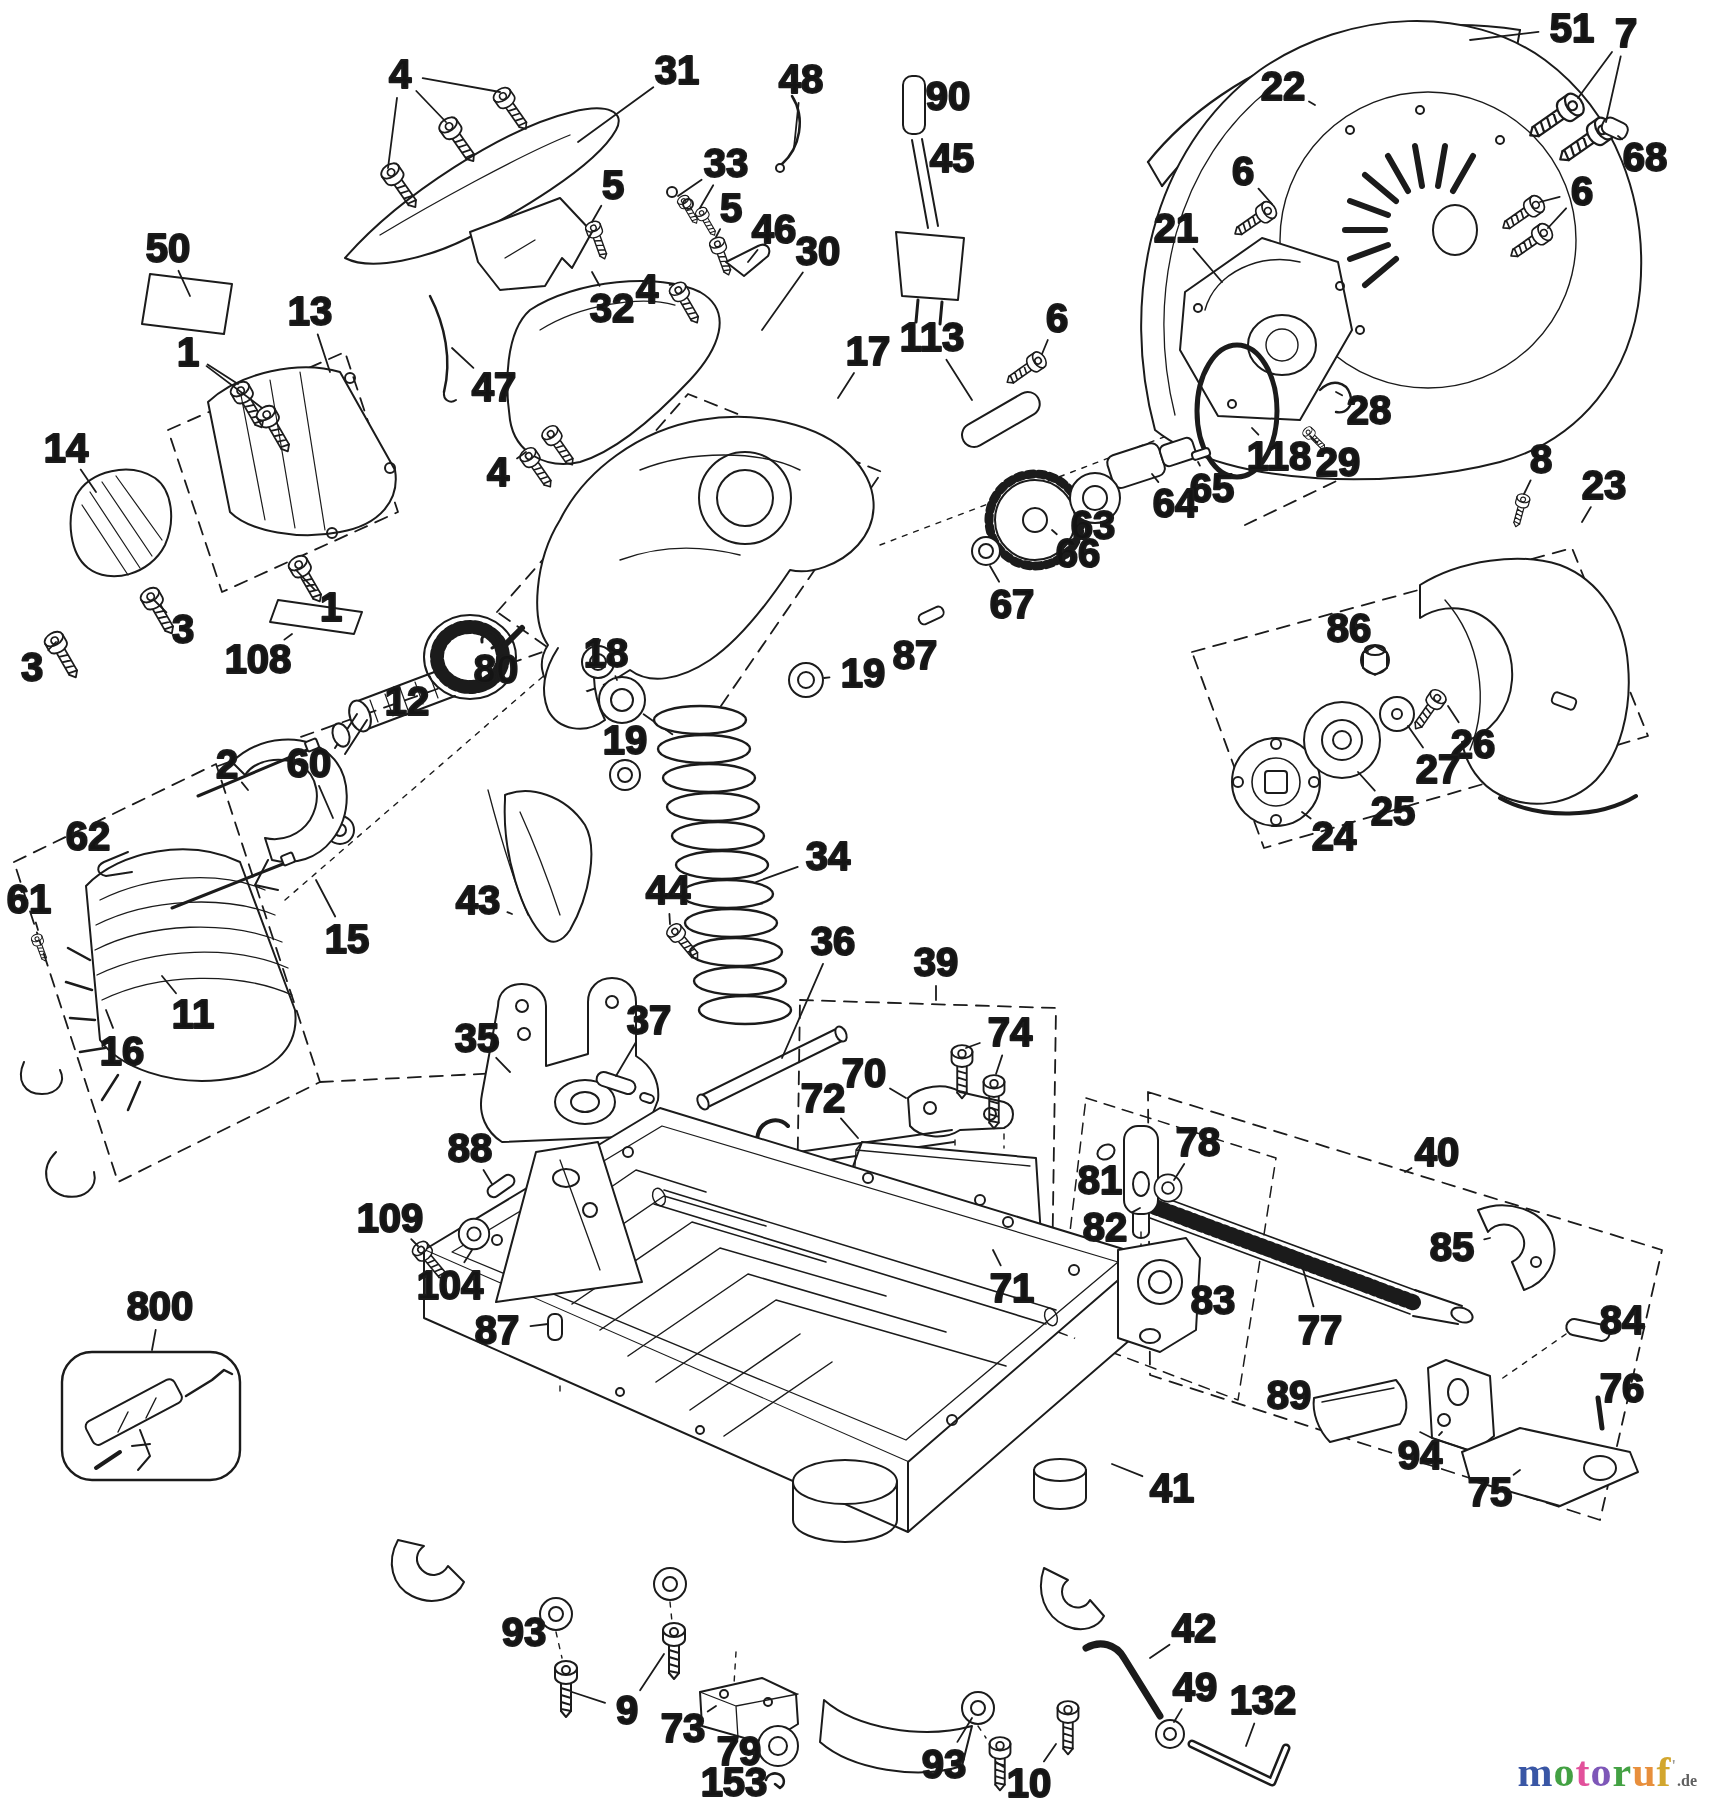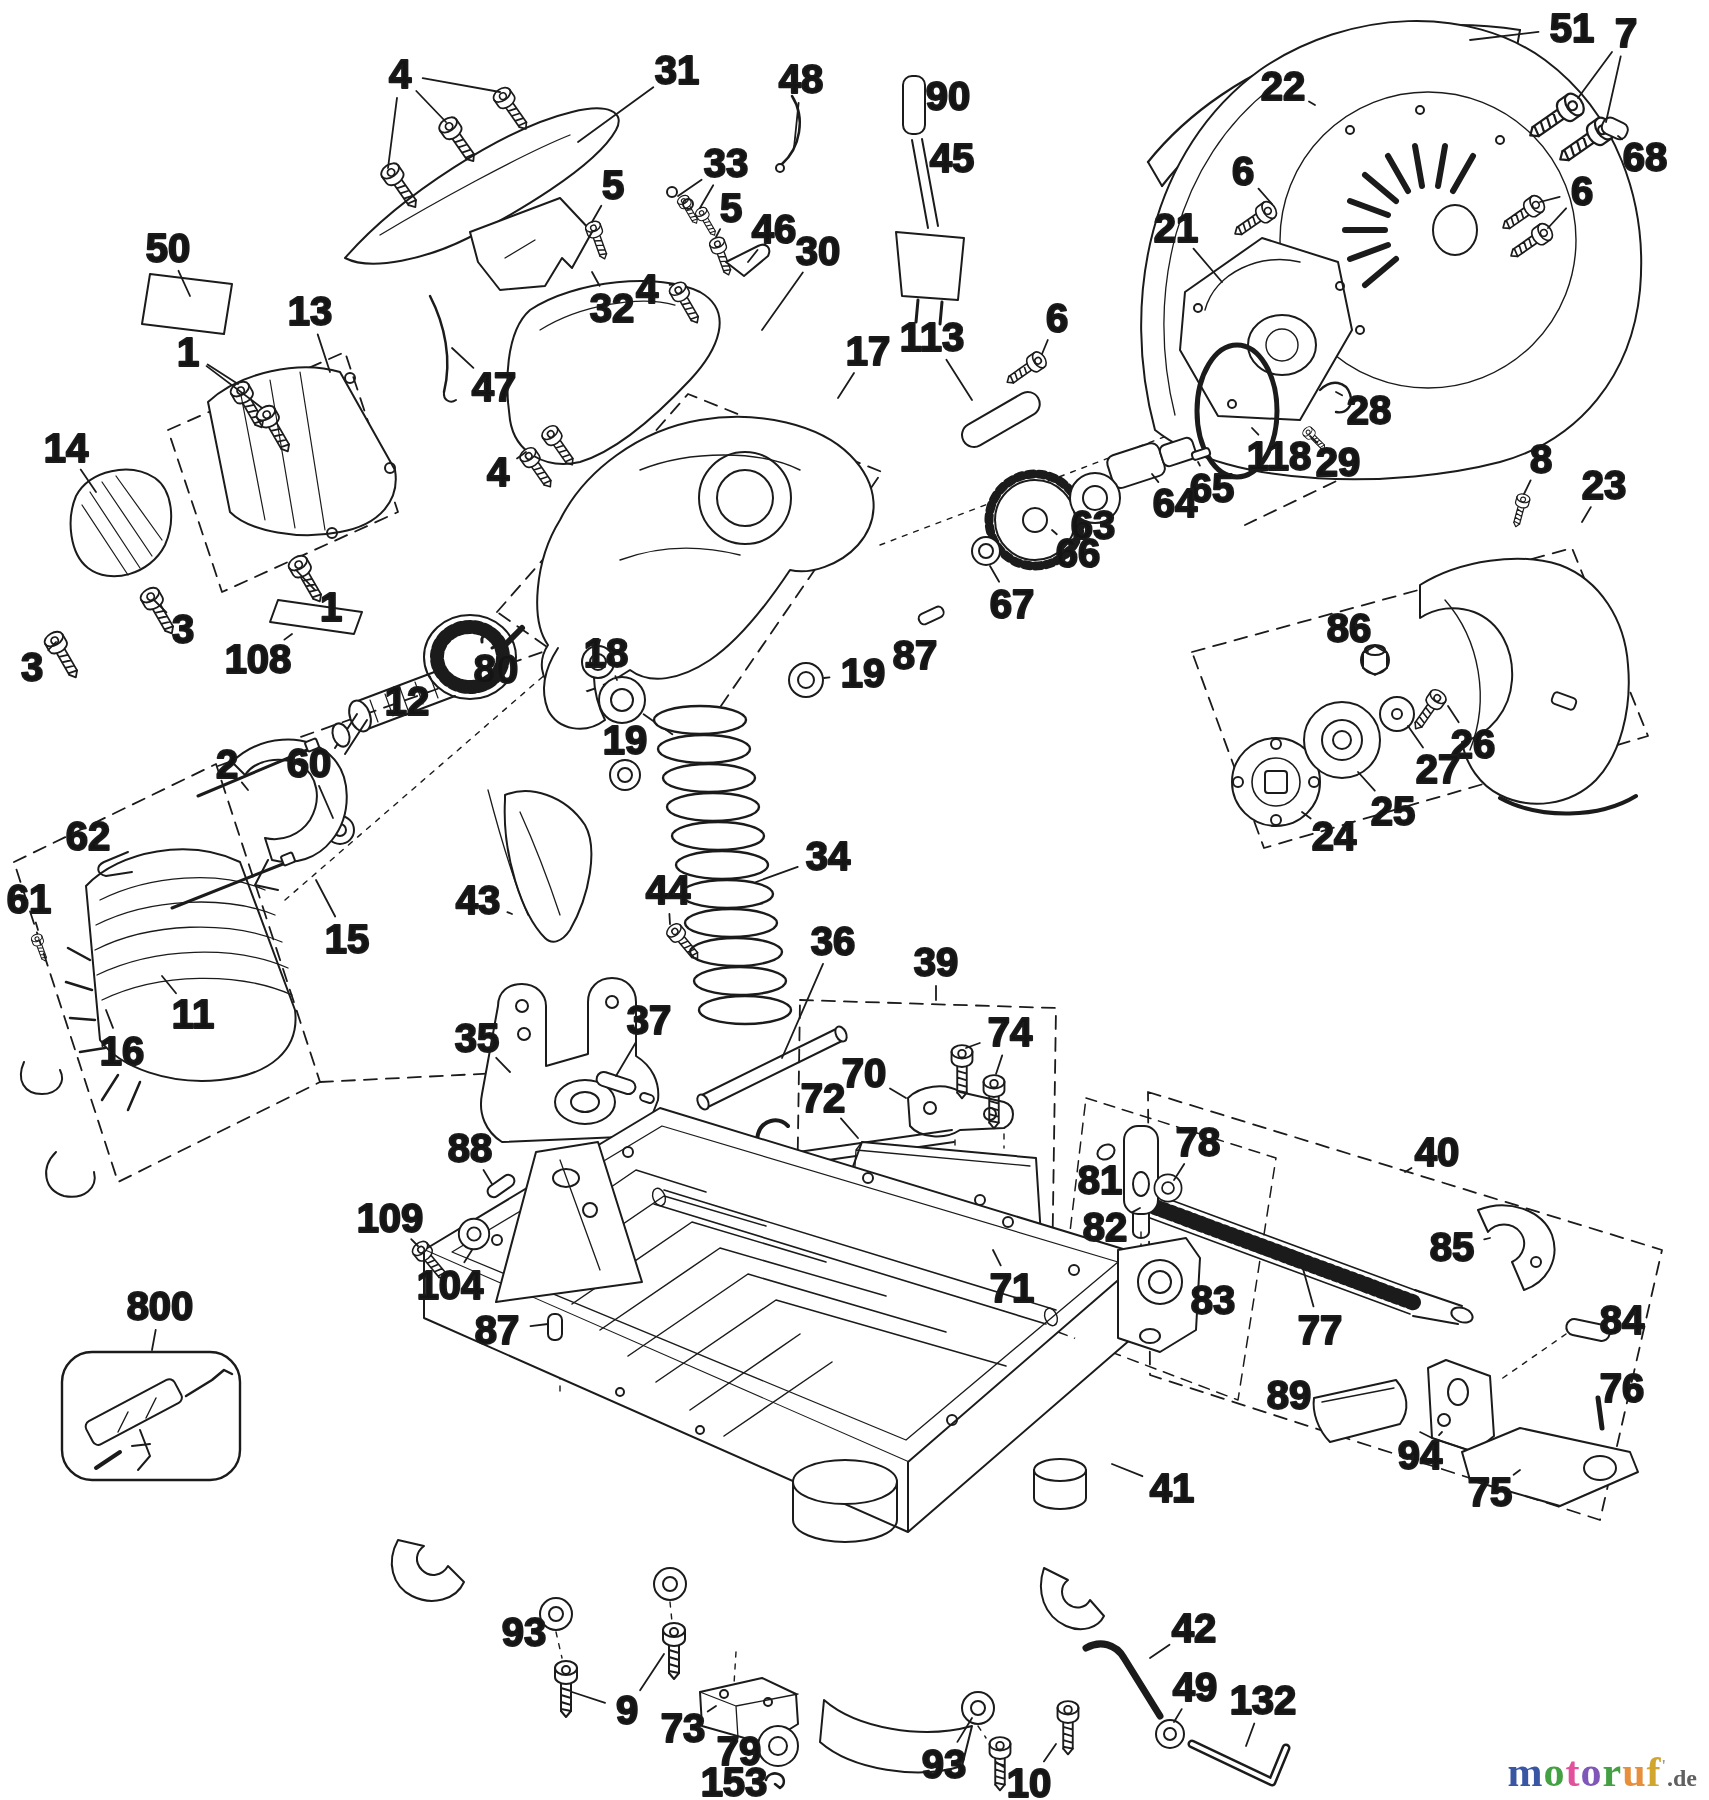--- a/index.html
+++ b/index.html
@@ -3,21 +3,21 @@
 <meta charset="utf-8">
 <style>
   html,body{margin:0;padding:0;background:#fff}
   .stage{position:relative;width:1709px;height:1800px;background:#ffffff;overflow:hidden;
          font-family:"Liberation Sans",sans-serif}
   svg{position:absolute;left:0;top:0}
   .part-label{font-family:"Liberation Sans",sans-serif;font-weight:700;font-size:40px;fill:#141414;
               text-anchor:middle}
   .watermark{position:absolute;right:12px;bottom:4px;font-family:"Liberation Serif",serif;
              font-weight:700;font-size:42px;letter-spacing:1px;white-space:nowrap}
-  .watermark .suffix{font-size:24px;font-weight:700;letter-spacing:0}
+  .watermark .suffix{font-size:16px;font-weight:700;letter-spacing:0}
   .watermark .tick{font-size:16px;vertical-align:super}
 </style>
 </head>
 <body>
 
 <div class="stage">
 
 <svg id="diagram-svg" width="1709" height="1800" viewBox="0 0 1709 1800" stroke="#1b1b1b" fill="none" stroke-width="2" stroke-linecap="round" stroke-linejoin="round">
 
   <defs>

